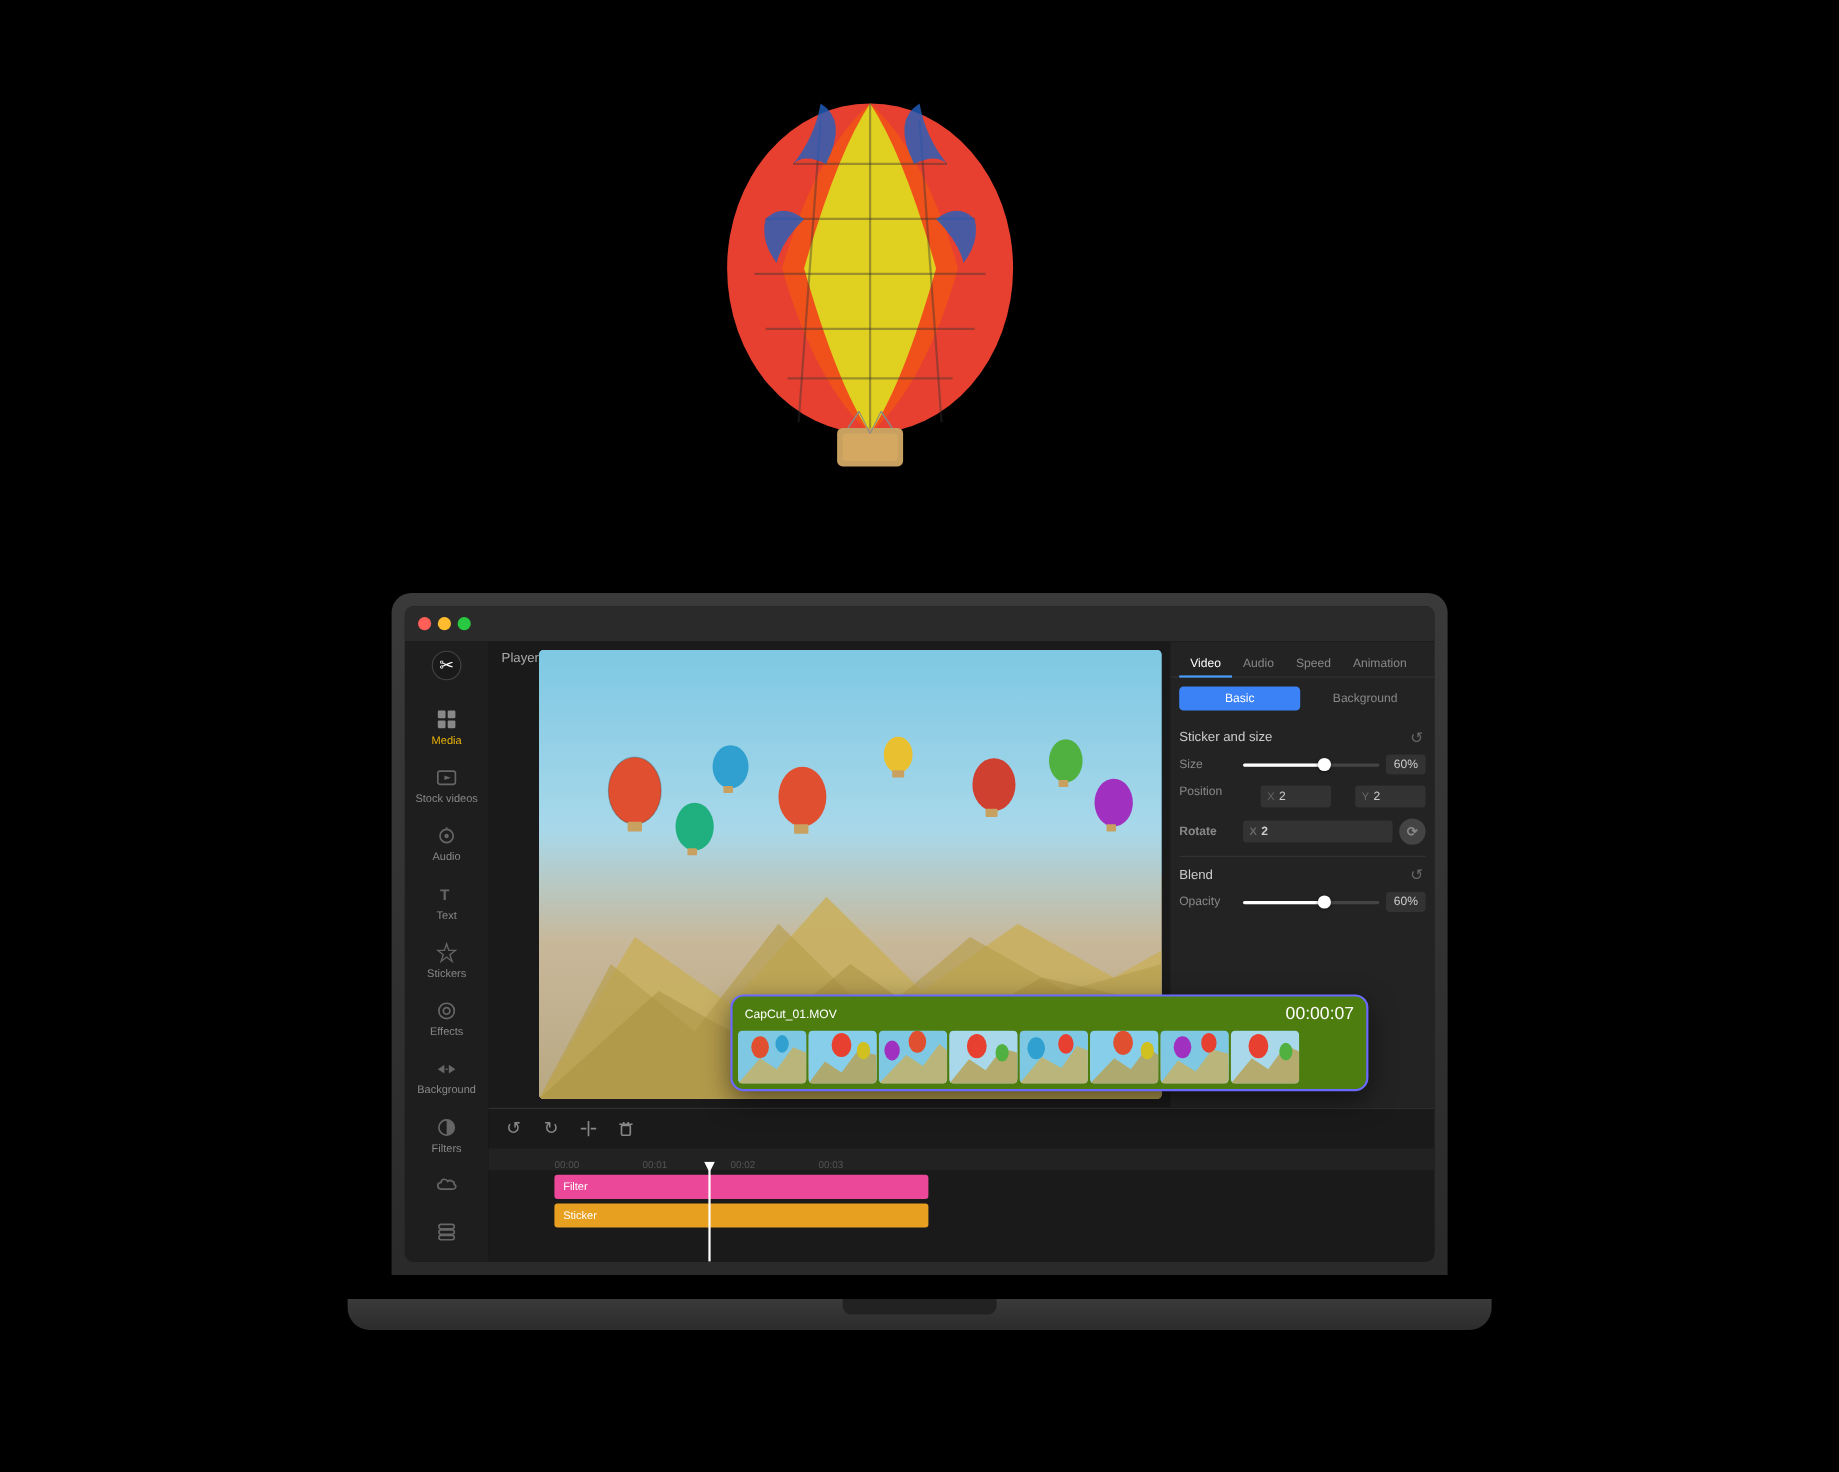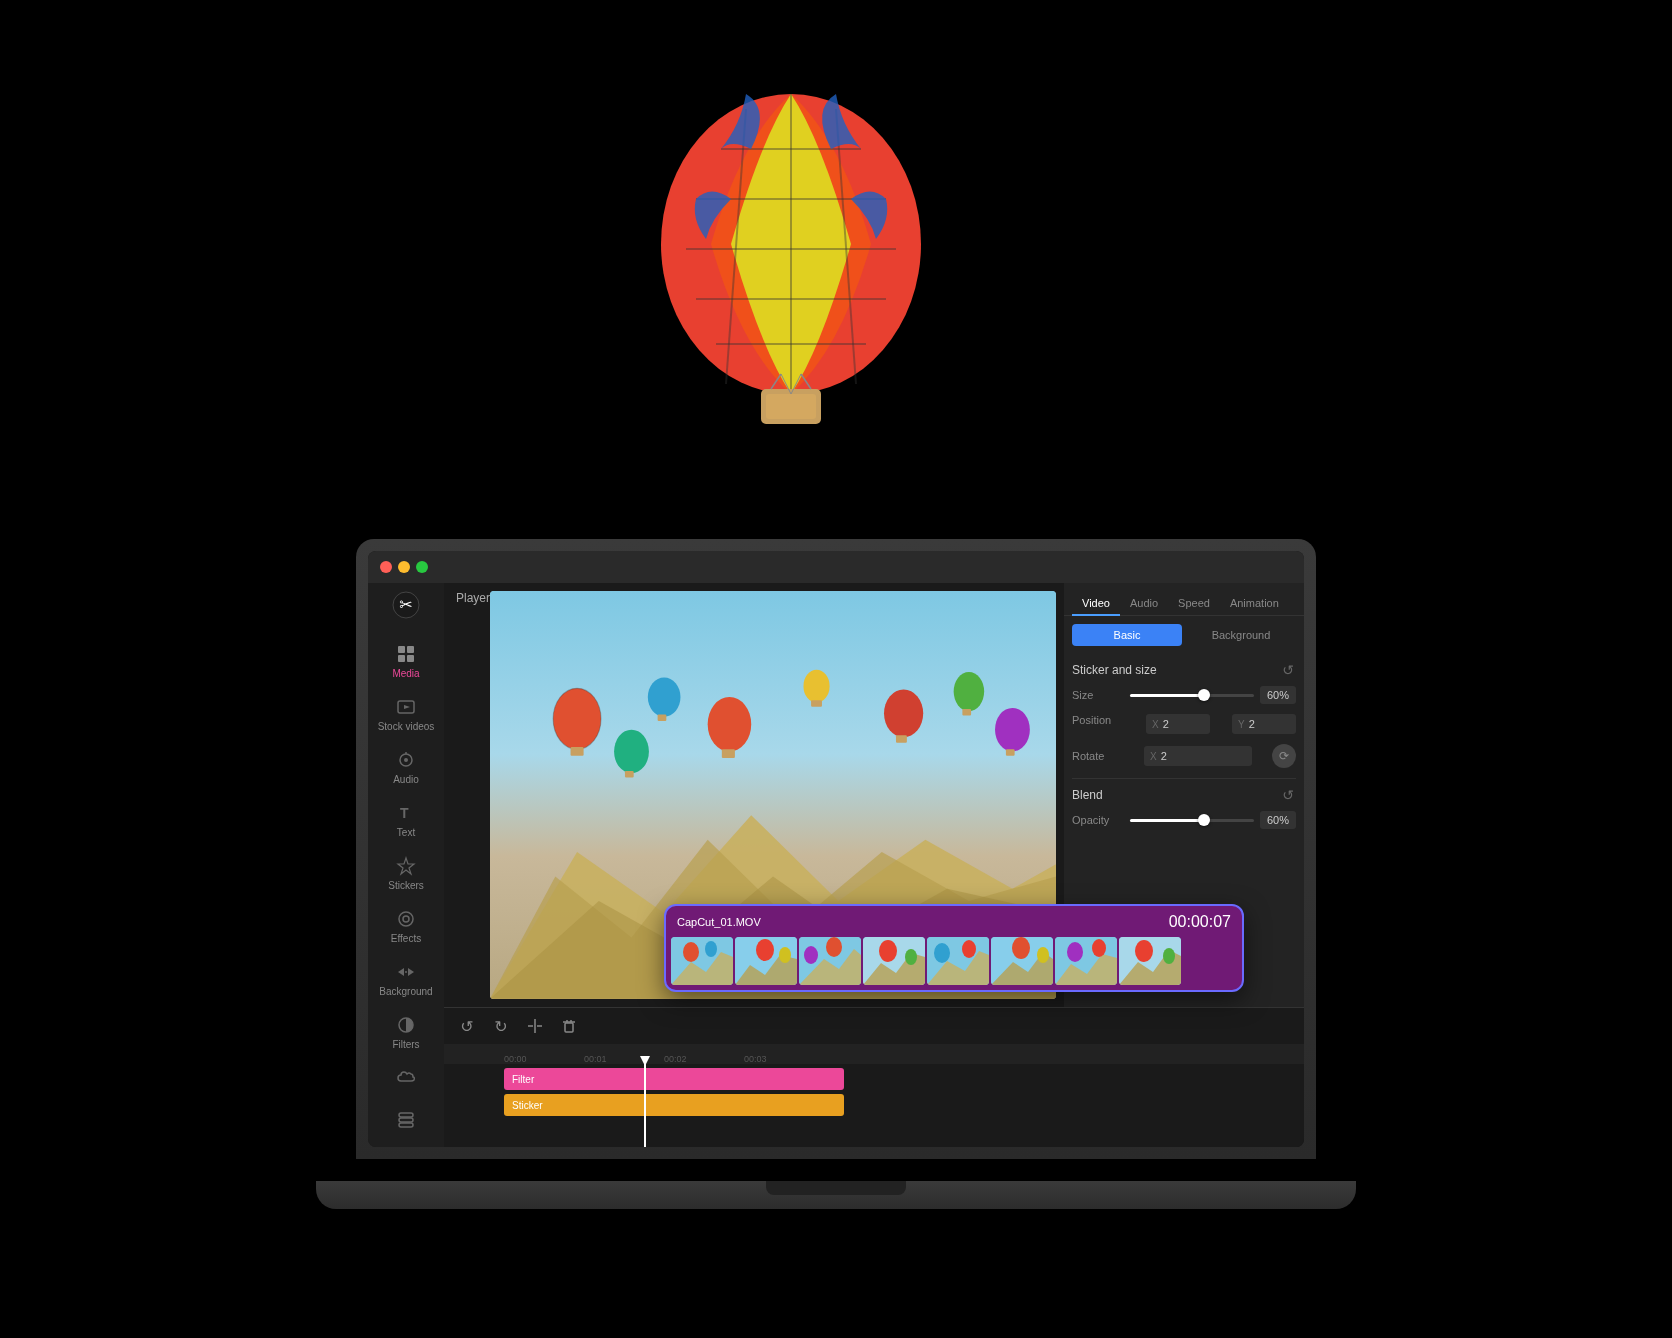--- a/index.html
+++ b/index.html
@@ -101,21 +101,21 @@
       align-items: center;
       gap: 3px;
       padding: 8px 4px;
       width: 68px;
       border-radius: 6px;
       cursor: pointer;
       color: #888;
     }
 
     .sidebar-item.active {
-      color: #ec4899;
+      color: #eab308;
     }
 
     .sidebar-icon {
       width: 22px;
       height: 22px;
       display: flex;
       align-items: center;
       justify-content: center;
       font-size: 18px;
     }
@@ -333,21 +333,22 @@
 
     .pos-label {
       color: #666;
       font-size: 10px;
     }
 
     .rotate-row {
       display: flex;
       align-items: center;
       margin-bottom: 10px;
-      gap: 20px;
+      gap: 6px;
+      font-weight: bold;
     }
 
     .rotate-input {
       background: #333;
       border: none;
       border-radius: 3px;
       color: #ccc;
       font-size: 11px;
       padding: 4px 6px;
       flex: 1;
@@ -468,21 +469,21 @@
       background: #fff;
       clip-path: polygon(0 0, 100% 0, 50% 100%);
     }
 
     
     .clip-popup {
       position: absolute;
       top: -160px;
       left: 220px;
       width: 580px;
-      background: #701a75;
+      background: #4d7c0f;
       border-radius: 12px;
       padding: 3px;
       box-shadow: 0 8px 24px rgba(0,0,0,0.5);
       border: 2px solid #6a6aff;
       z-index: 20;
     }
 
     .clip-header {
       display: flex;
       justify-content: space-between;

